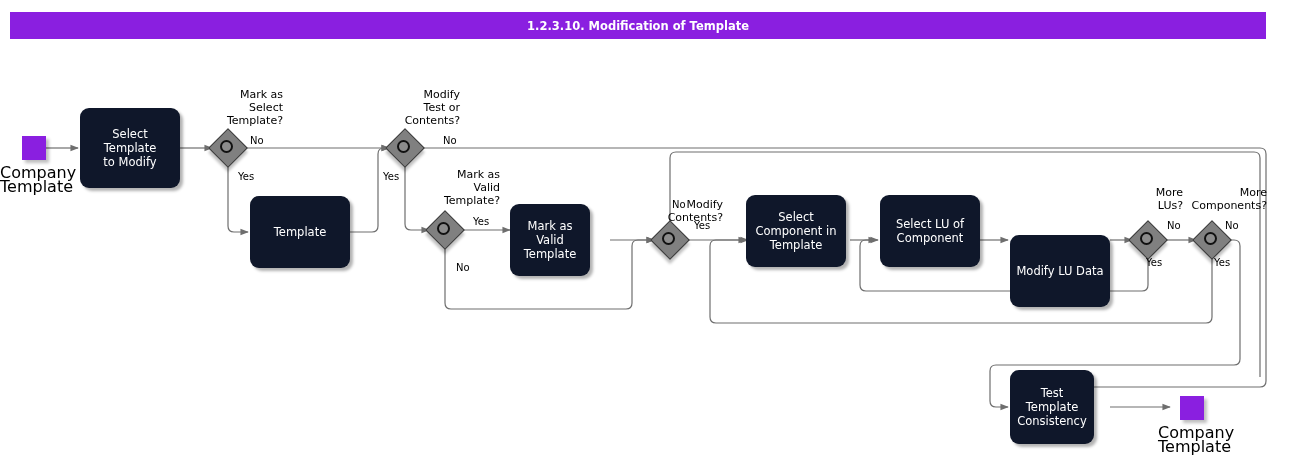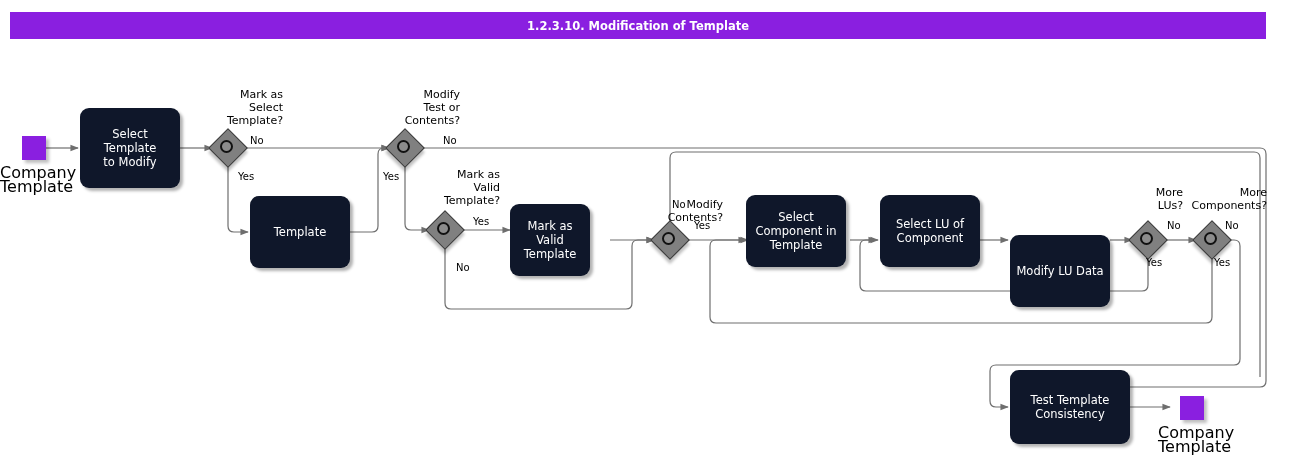--- a/index.html
+++ b/index.html
@@ -220,21 +220,21 @@
       <div>Component</div>
     </div>
   </div>
 
   <div class="task" style="left:1010px; top:195px; width:100px; height:72px;margin-top:40px;">
     <div>
       <div>Modify LU Data</div>
     </div>
   </div>
 
-  <div class="task" style="left:1010px; top:370px; width:120px; height:74px;">
+  <div class="task" style="left:1010px; top:370px; width:84px; height:74px;">
     <div>
       <div>Test Template</div>
       <div>Consistency</div>
     </div>
   </div>
 
   <div class="gateway" style="left:210px; top:130px;">
     <div class="gw-diamond"></div>
     <div class="gw-circle"></div>
   </div>

